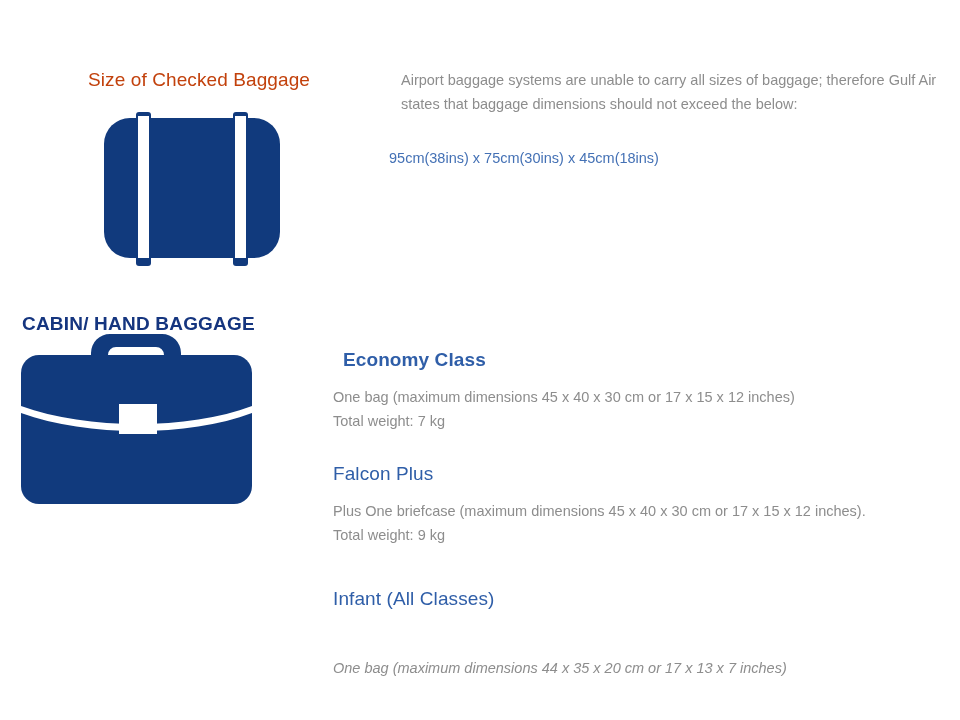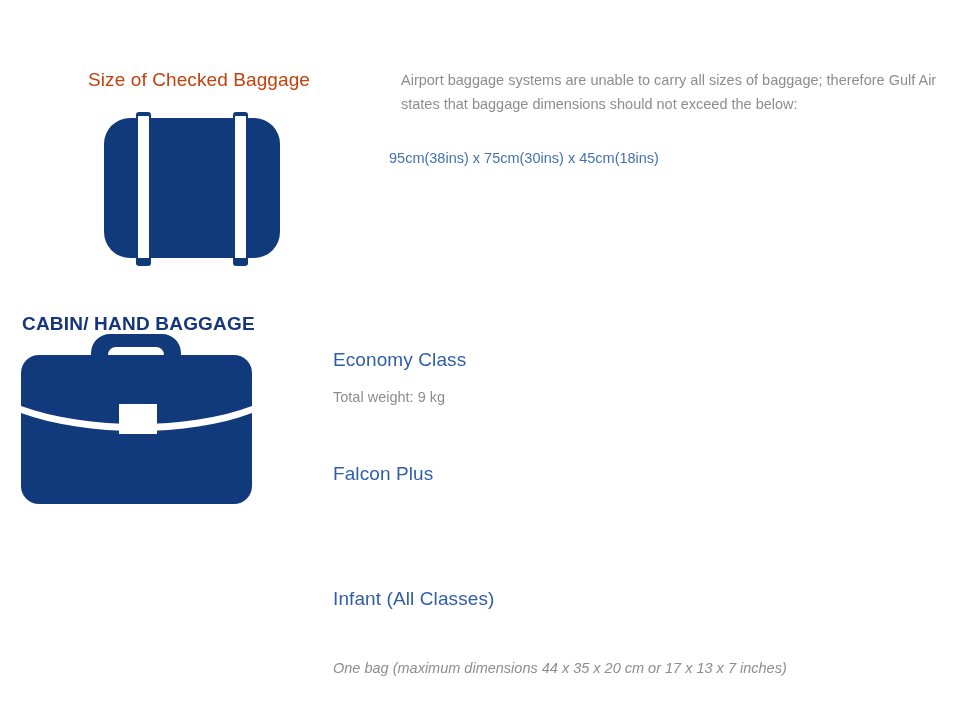--- a/index.html
+++ b/index.html
@@ -54,21 +54,21 @@
 
   
   .abs { position: absolute; }
 
   #checked-title       { left: 88px;  top: 33px; }
   #checked-copy        { left: 401px; top: 68px;  width: 560px; }
   #checked-dims        { left: 389px; top: 146px; }
 
   #cabin-title         { left: 22px;  top: 297px; margin-top: 16px; }
 
-  #economy-title       { left: 333px; top: 349px; }
+  #economy-title       { left: 343px; top: 349px; font-weight: bold; }
   #economy-copy        { left: 333px; top: 385px; }
 
   #falcon-title        { left: 333px; top: 463px; }
   #falcon-copy         { left: 333px; top: 499px; }
 
   #infant-title        { left: 333px; top: 588px; }
   #infant-copy         { left: 333px; top: 656px; font-style: italic; }
 
   
   #suitcase-icon { left: 86px; top: 76px; }
@@ -115,23 +115,26 @@
     <rect x="3" y="25" width="231" height="149" rx="18" ry="18" fill="#113a7d"></rect>
 
     <path d="M3 76 C 70 100, 170 100, 234 76 L 234 83 C 170 107, 70 107, 3 83 Z" fill="#ffffff"></path>
 
     <rect x="101" y="74" width="38" height="30" fill="#ffffff"></rect>
   </svg>
 </div>
 
 <div class="abs section-title" id="economy-title">Economy Class</div>
 <div class="abs body-text" id="economy-copy">
-  <div>Total weight: 9 kg</div>
+  <div>One bag (maximum dimensions 45 x 40 x 30 cm or 17 x 15 x 12 inches)</div>
+  <div>Total weight: 7 kg</div>
 </div>
 
 <div class="abs section-title" id="falcon-title">Falcon Plus</div>
 <div class="abs body-text" id="falcon-copy">
+  <div>Plus One briefcase (maximum dimensions 45 x 40 x 30 cm or 17 x 15 x 12 inches).</div>
+  <div>Total weight: 9 kg</div>
 </div>
 
 <div class="abs section-title" id="infant-title">Infant (All Classes)</div>
 <div class="abs body-text" id="infant-copy">
   <div>One bag (maximum dimensions 44 x 35 x 20 cm or 17 x 13 x 7 inches)</div>
 </div>
 
 </body></html>

